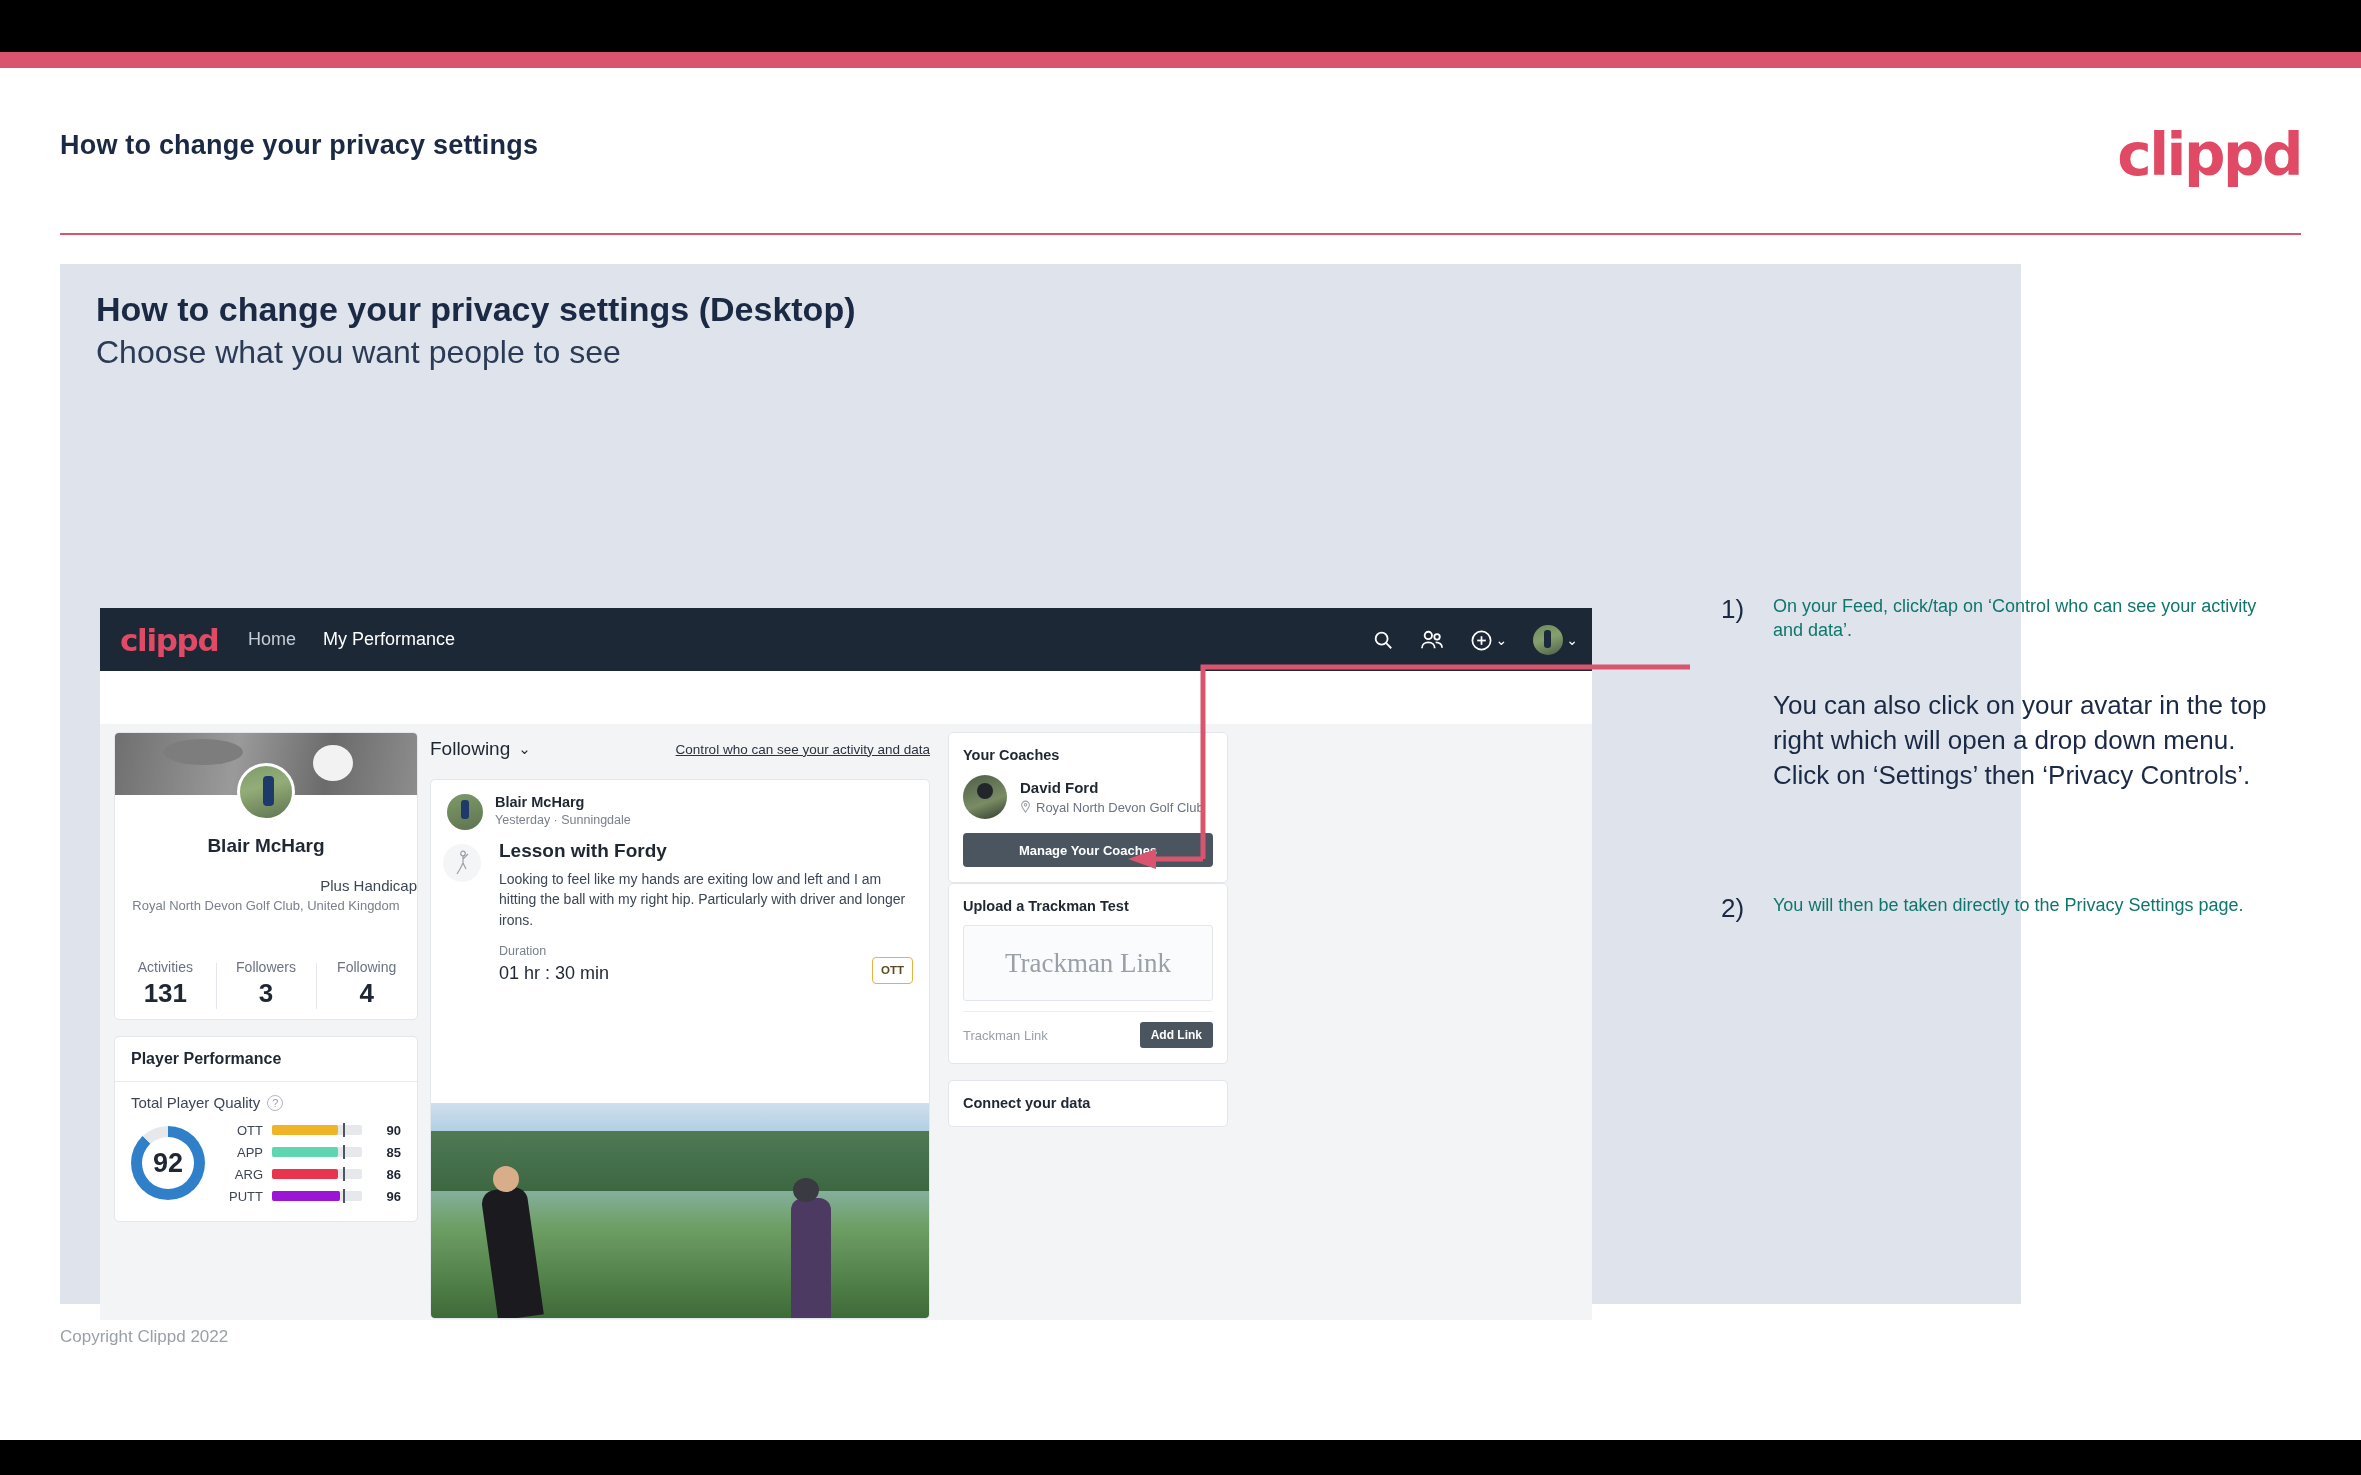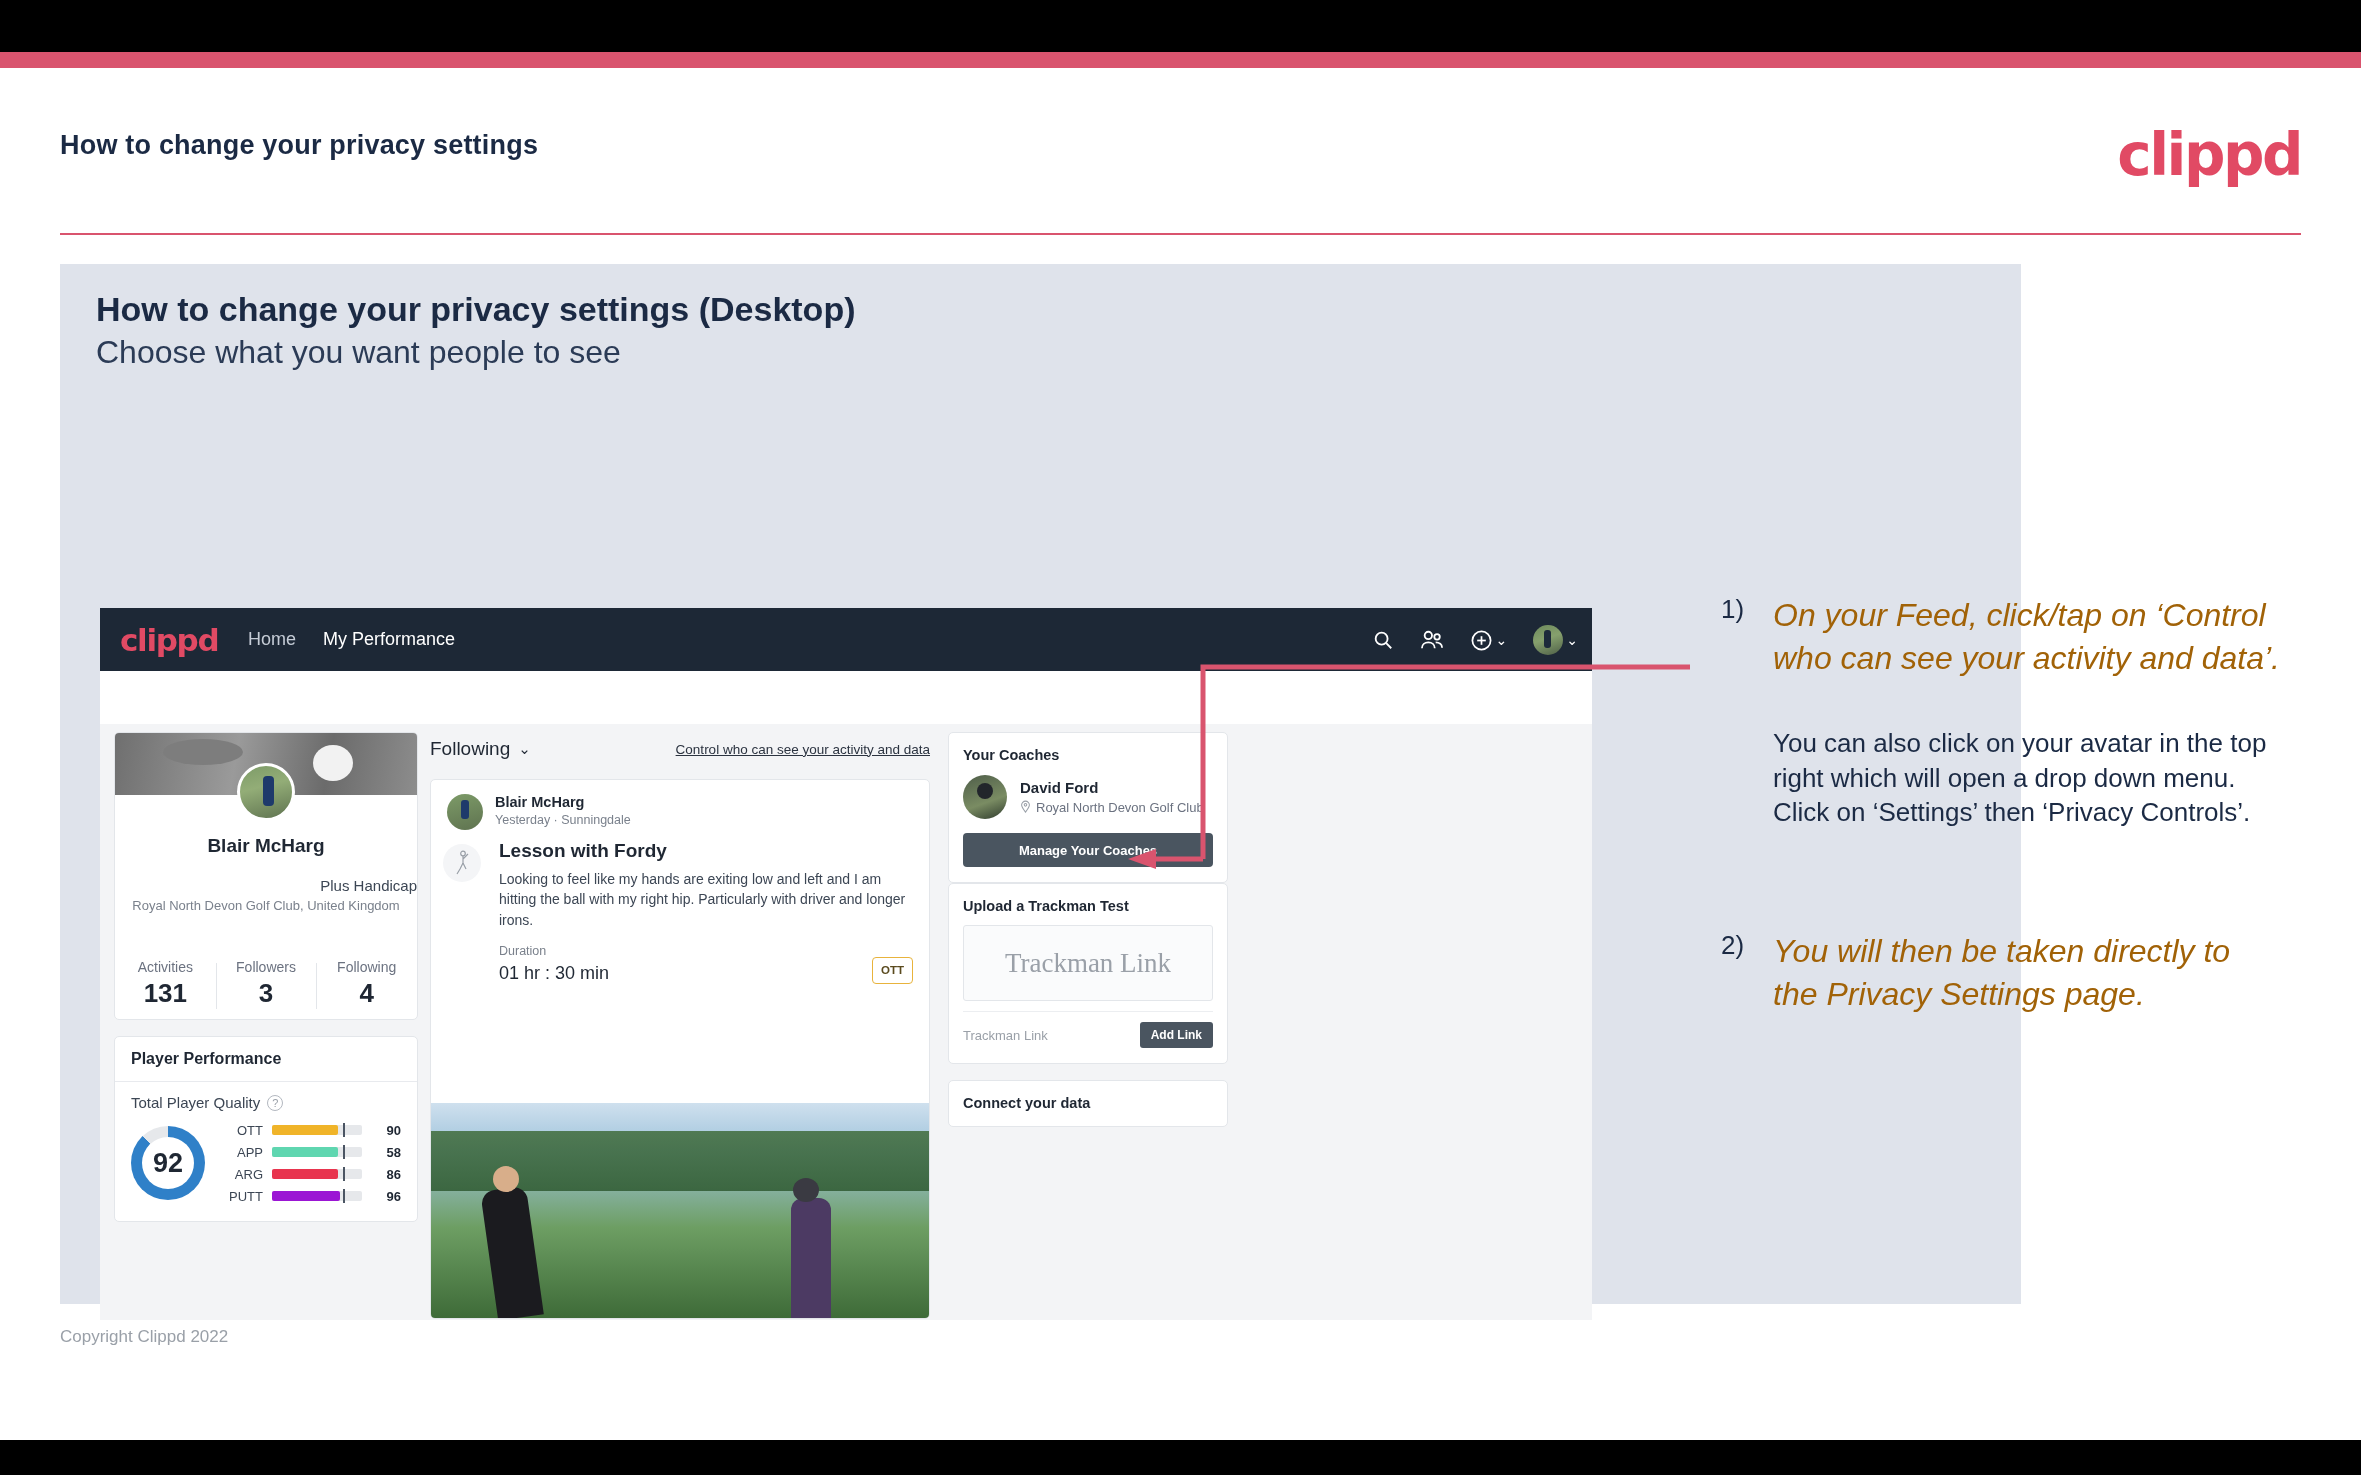--- a/index.html
+++ b/index.html
@@ -165,21 +165,21 @@
     display:flex; align-items:center; justify-content:center;
     font-family:"Liberation Serif", serif; font-size:27px; font-weight:bold; color:#1f2733; border-radius:3px; }
 
   
   .callout { position:absolute; left:0; top:0; width:2241px; height:1040px; pointer-events:none; }
 
   
   .instr { position:absolute; left:1661px; top:330px; width:560px; }
   .item { display:flex; gap:20px; }
   .item .n { font-size:26px; color:#1b2a44; width:32px; flex:none; }
-  .item .t { font-size:32px; color:#a16207; line-height:1.34;font-style:italic; }
+  .item .t { font-size:18px; color:#0f766e; line-height:1.34; }
   .para2 { margin-top:46px; margin-left:52px; font-size:26px; color:#1b2a44; line-height:1.34; }
   .item2 { margin-top:100px; }
 
   .copyright { position:absolute; left:60px; top:1259px; font-size:17px; color:#9aa0a8; }
 </style>
 </head>
 <body>
 
 <div class="stage">
 
@@ -285,21 +285,21 @@
                         <div class="tick" style="left:79%"></div>
                       </div>
                       <div class="num">90</div>
                     </div>
                     <div class="brow">
                       <div class="lbl">APP</div>
                       <div class="track">
                         <div class="fill" style="width:73%;background:#5fd6b0"></div>
                         <div class="tick" style="left:79%"></div>
                       </div>
-                      <div class="num">58</div>
+                      <div class="num">85</div>
                     </div>
                     <div class="brow">
                       <div class="lbl">ARG</div>
                       <div class="track">
                         <div class="fill" style="width:73%;background:#e8344e"></div>
                         <div class="tick" style="left:79%"></div>
                       </div>
                       <div class="num">86</div>
                     </div>
                     <div class="brow">

